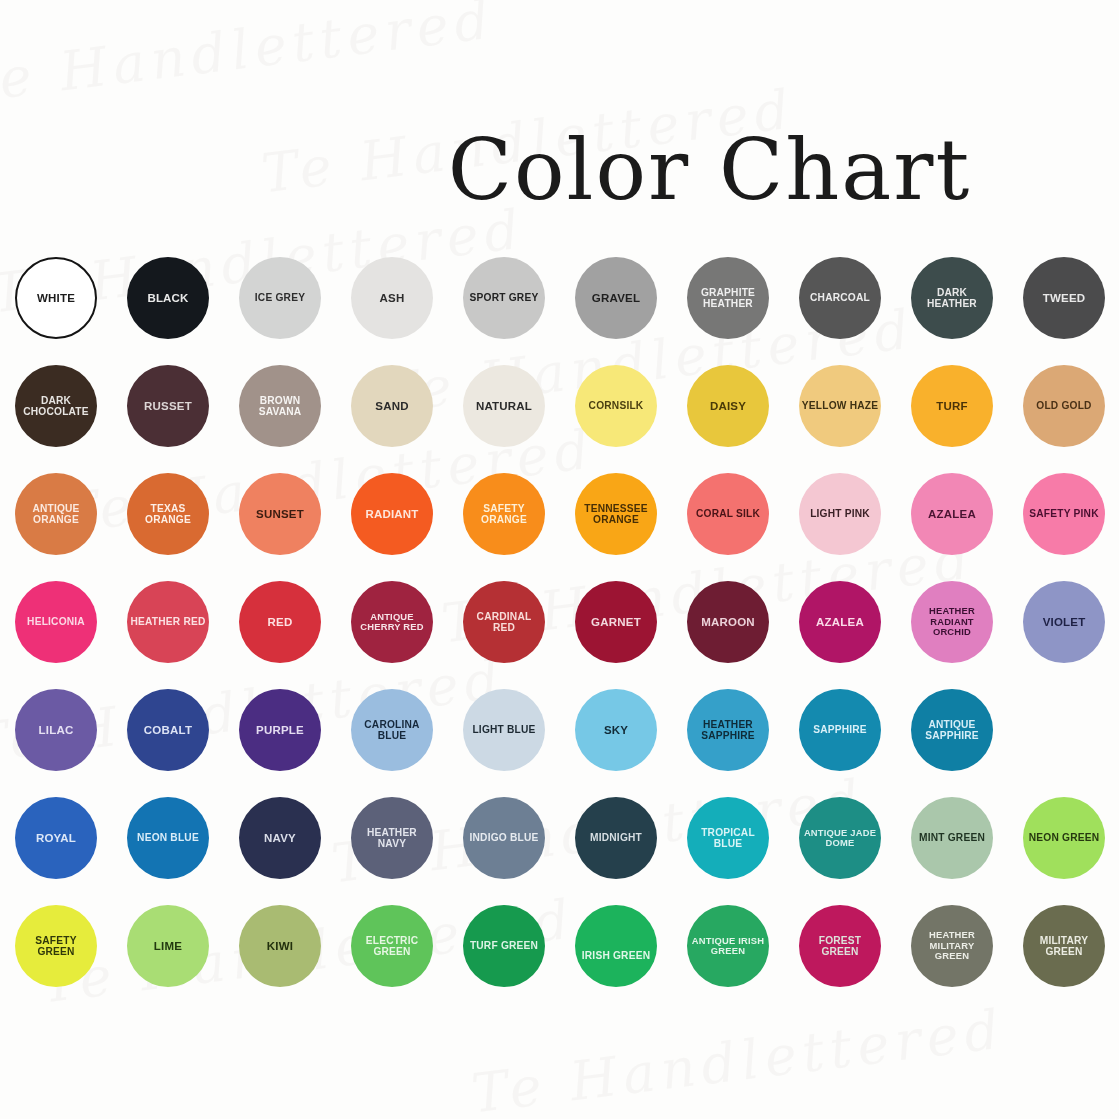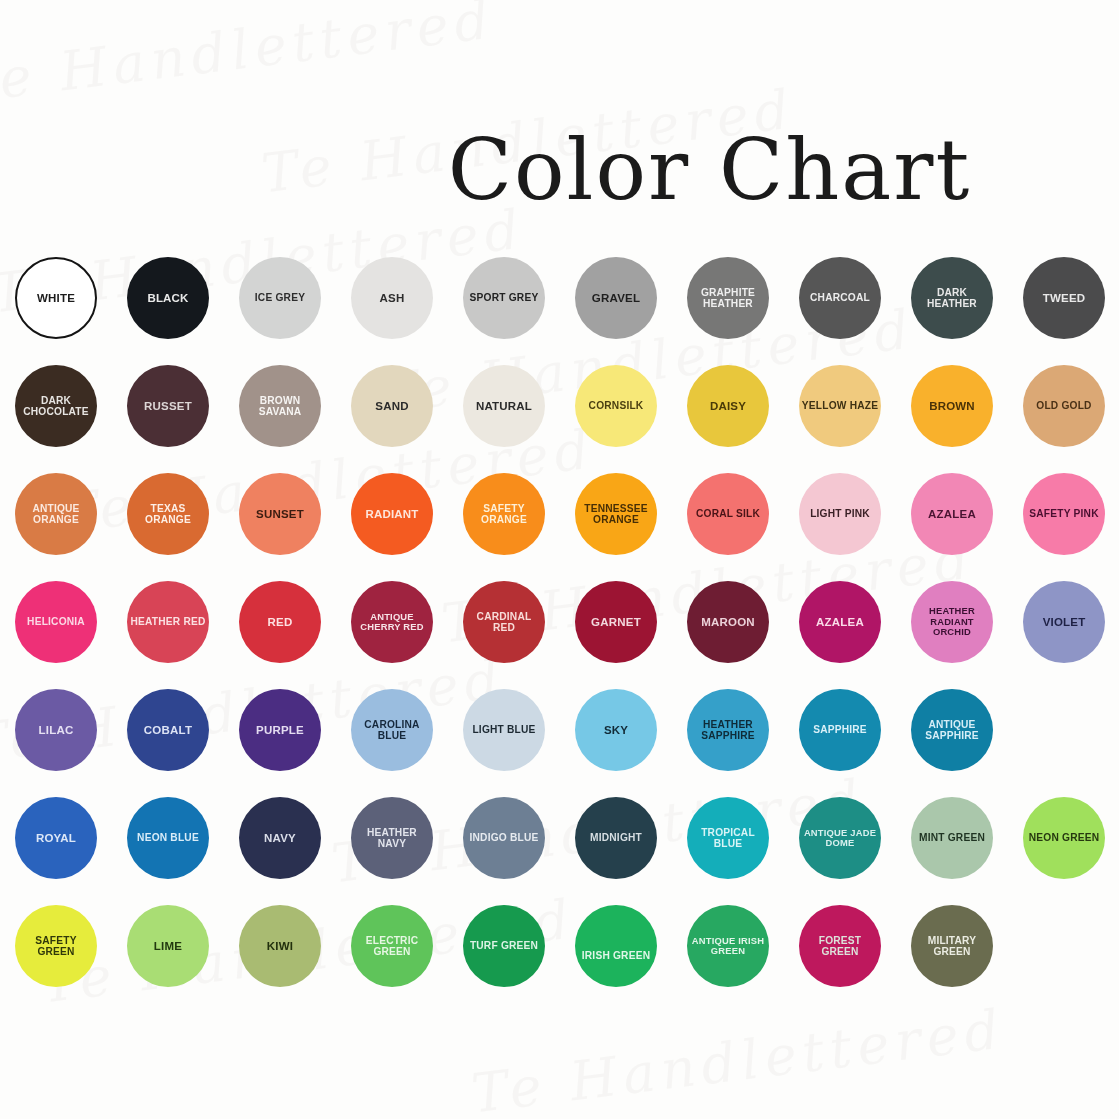--- a/index.html
+++ b/index.html
@@ -203,21 +203,21 @@
             <span class="lbl" style="color: rgb(74, 58, 7);">DAISY</span>
           </div>
         </div>
         <div class="swatch">
           <div class="dot sm" title="YELLOW HAZE" style="background: rgb(240, 202, 126);">
             <span class="lbl" style="color: rgb(62, 49, 19);">YELLOW HAZE</span>
           </div>
         </div>
         <div class="swatch">
           <div class="dot" title="GOLD" style="background: rgb(249, 177, 44);">
-            <span class="lbl" style="color: rgb(75, 51, 8);">BROWN</span>
+            <span class="lbl" style="color: rgb(75, 51, 8);">TURF</span>
           </div>
         </div>
         <div class="swatch">
           <div class="dot sm" title="OLD GOLD" style="background: rgb(219, 168, 117);">
             <span class="lbl" style="color: rgb(74, 49, 22);">OLD GOLD</span>
           </div>
         </div>
       </div>
       <div class="swatch-row">
         <div class="swatch">
@@ -457,20 +457,25 @@
           <div class="dot xs" title="ANTIQUE IRISH GREEN" style="background: rgb(39, 168, 97);">
             <span class="lbl" style="color: rgb(224, 245, 232);">ANTIQUE IRISH GREEN</span>
           </div>
         </div>
         <div class="swatch">
           <div class="dot sm" title="FOREST GREEN" style="background: #be185d;">
             <span class="lbl" style="color: rgb(221, 226, 218);">FOREST GREEN</span>
           </div>
         </div>
         <div class="swatch">
+          <div class="dot xs" title="HEATHER MILITARY GREEN" style="background: rgb(115, 117, 103);">
+            <span class="lbl" style="color: rgb(236, 238, 231);">HEATHER MILITARY GREEN</span>
+          </div>
+        </div>
+        <div class="swatch">
           <div class="dot sm" title="MILITARY GREEN" style="background: rgb(106, 108, 79);">
             <span class="lbl" style="color: rgb(235, 236, 226);">MILITARY GREEN</span>
           </div>
         </div>
       </div>
     </div>
 
 </div>
 
 </body></html>

